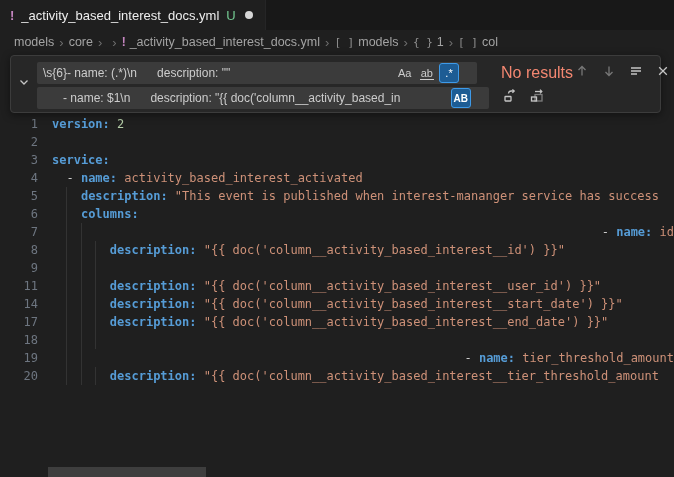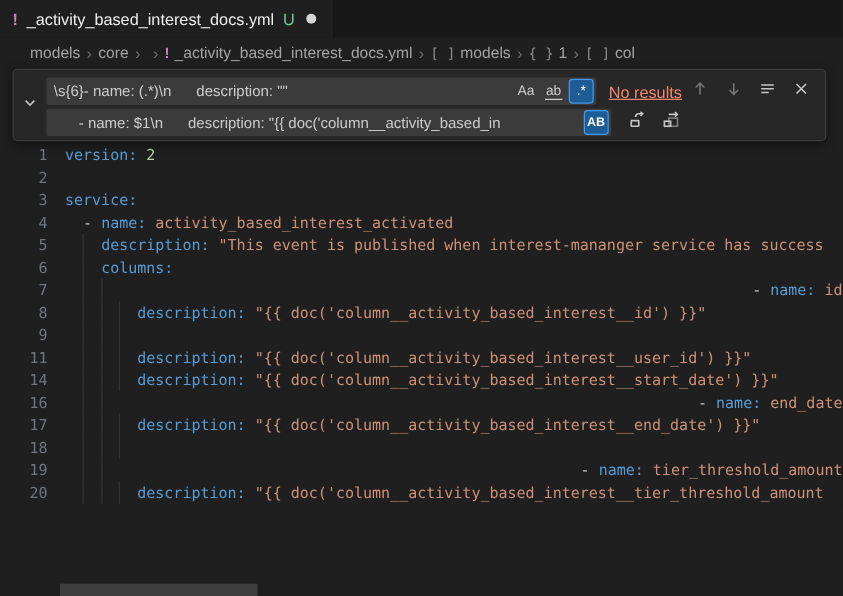--- a/index.html
+++ b/index.html
@@ -10,59 +10,59 @@
   }
   
   .tabbar{position:absolute;top:0;left:0;width:674px;height:30px;background:#181818;display:flex;}
   .tab{height:30px;display:flex;align-items:center;background:#1f1f1f;padding:0 12px 0 10px;border-right:1px solid #252526;}
   .yaml-excl{color:#c586c0;font-weight:bold;font-size:13px;margin-right:7px;}
   .tab-title{color:#eeeeee;font-size:13px;white-space:nowrap;}
   .git-badge{color:#73c991;font-size:13px;margin-left:7px;}
   .mod-dot{width:8px;height:8px;border-radius:50%;background:#d6d6d6;margin-left:9px;}
   
   .breadcrumbs{position:absolute;top:30px;left:0;width:674px;height:24px;display:flex;align-items:center;
-    padding-left:24px;box-sizing:border-box;white-space:nowrap;overflow:hidden;
+    padding-left:14px;box-sizing:border-box;white-space:nowrap;overflow:hidden;
     color:#a3a3a3;font-size:12.5px;}
   .bc-item{display:inline-flex;align-items:center;cursor:pointer;}
   .bc-sep{color:#6e6e6e;margin:0 5px;font-size:13px;}
   .bc-icon{color:#8f8f8f;font-size:11px;margin-right:4px;font-family:"DejaVu Sans Mono",monospace;}
   .bc-icon.excl{color:#c586c0;font-weight:bold;font-size:12px;font-family:"Liberation Sans",sans-serif;}
   
   .editor{position:absolute;top:54px;left:0;width:674px;height:423px;padding-top:61px;box-sizing:border-box;overflow:hidden;}
   .code-line{display:flex;height:18px;line-height:18px;font-family:"DejaVu Sans Mono",monospace;font-size:12px;}
   .ln{width:38px;text-align:right;color:#6e7681;flex:none;user-select:none;}
   .code{flex:1;padding-left:14px;white-space:pre;overflow:hidden;
     background-repeat:no-repeat;}
   .code.g1{background-image:linear-gradient(#333,#333);background-size:1px 100%;background-position:28px 0;}
   .code.g2{background-image:linear-gradient(#333,#333),linear-gradient(#333,#333);background-size:1px 100%,1px 100%;background-position:28px 0,43px 0;text-align:right;}
   .code.g3{background-image:linear-gradient(#333,#333),linear-gradient(#333,#333),linear-gradient(#333,#333);background-size:1px 100%,1px 100%,1px 100%;background-position:28px 0,43px 0,57px 0;}
-  .tk-k{color:#569cd6;}
+  .tk-k{color:#569cd6;font-weight:bold;}
   .tk-p{color:#cccccc;}
   .tk-s{color:#ce9178;}
   .tk-num{color:#b5cea8;}
   .hscroll{position:absolute;bottom:0;left:48px;width:158px;height:10px;background:rgba(121,121,121,0.35);}
   
   .find-widget{position:absolute;top:55px;left:10px;width:651px;height:58px;z-index:5;
     background:#272727;border:1px solid #3c3c3c;border-radius:4px;
     box-shadow:0 2px 8px rgba(0,0,0,0.45);box-sizing:border-box;display:flex;}
   .fw-left{width:26px;display:flex;align-items:center;justify-content:center;cursor:pointer;flex:none;}
   .fw-main{flex:1;padding-top:6px;}
   .fw-row{display:flex;align-items:center;height:22px;margin-bottom:3px;}
   .fw-input{background:#3b3b3b;border-radius:2px;height:22px;display:flex;align-items:center;
     padding-left:6px;box-sizing:border-box;font-size:12px;color:#cccccc;position:relative;cursor:text;}
   .fw-input.find{width:440px;}
   .fw-input.replace{width:452px;}
   .fw-text{white-space:pre;overflow:hidden;flex:1;}
-  .fw-toggles{display:flex;gap:2px;margin-left:4px;margin-right:2px;flex:none;}
+  .fw-toggles{display:flex;gap:2px;margin-left:4px;margin-right:18px;flex:none;}
   .tgl{min-width:20px;height:20px;display:flex;align-items:center;justify-content:center;
     border-radius:3px;color:#cccccc;font-size:11px;cursor:pointer;padding:0 2px;box-sizing:border-box;border:1px solid transparent;}
   .tgl.active{background:#1d5c94;border:1px solid #3e9ae8;color:#ffffff;}
   .tgl .ww{border-bottom:1px solid #cccccc;padding:0 1px;line-height:12px;}
   .tgl.preserve{font-weight:bold;font-size:10px;}
-  .results{margin-left:10px;color:#f48771;font-size:13px;white-space:nowrap;text-decoration:underline;}
+  .results{margin-left:24px;color:#f48771;font-size:16px;white-space:nowrap;}
   .nav-icons{margin-left:auto;display:flex;align-items:center;gap:9px;margin-right:10px;}
   .icon-btn{width:18px;height:18px;display:flex;align-items:center;justify-content:center;cursor:pointer;border-radius:3px;}
   .icon-btn svg{stroke:#c5c5c5;fill:none;stroke-width:1.3;}
   .icon-btn.dim svg{opacity:0.5;}
   .rep-icons{display:flex;align-items:center;gap:9px;margin-left:12px;}
 </style>
 </head>
 <body>
 
 <div class="tabbar">
@@ -145,24 +145,20 @@
       </div>
       <div class="code-line">
         <span class="ln">11</span>
         <span class="code g3"><span class="tk-p">        </span><span class="tk-k">description:</span><span class="tk-s"> "{{ doc('column__activity_based_interest__user_id') }}"</span></span>
       </div>
       <div class="code-line">
         <span class="ln">14</span>
         <span class="code g3"><span class="tk-p">        </span><span class="tk-k">description:</span><span class="tk-s"> "{{ doc('column__activity_based_interest__start_date') }}"</span></span>
       </div>
       <div class="code-line">
-        <span class="ln">16</span>
-        <span class="code g2"><span class="tk-p">      - </span><span class="tk-k">name:</span><span class="tk-s"> end_date</span></span>
-      </div>
-      <div class="code-line">
         <span class="ln">17</span>
         <span class="code g3"><span class="tk-p">        </span><span class="tk-k">description:</span><span class="tk-s"> "{{ doc('column__activity_based_interest__end_date') }}"</span></span>
       </div>
       <div class="code-line">
         <span class="ln">18</span>
         <span class="code g3"></span>
       </div>
       <div class="code-line">
         <span class="ln">19</span>
         <span class="code g2"><span class="tk-p">      - </span><span class="tk-k">name:</span><span class="tk-s"> tier_threshold_amount</span></span>

